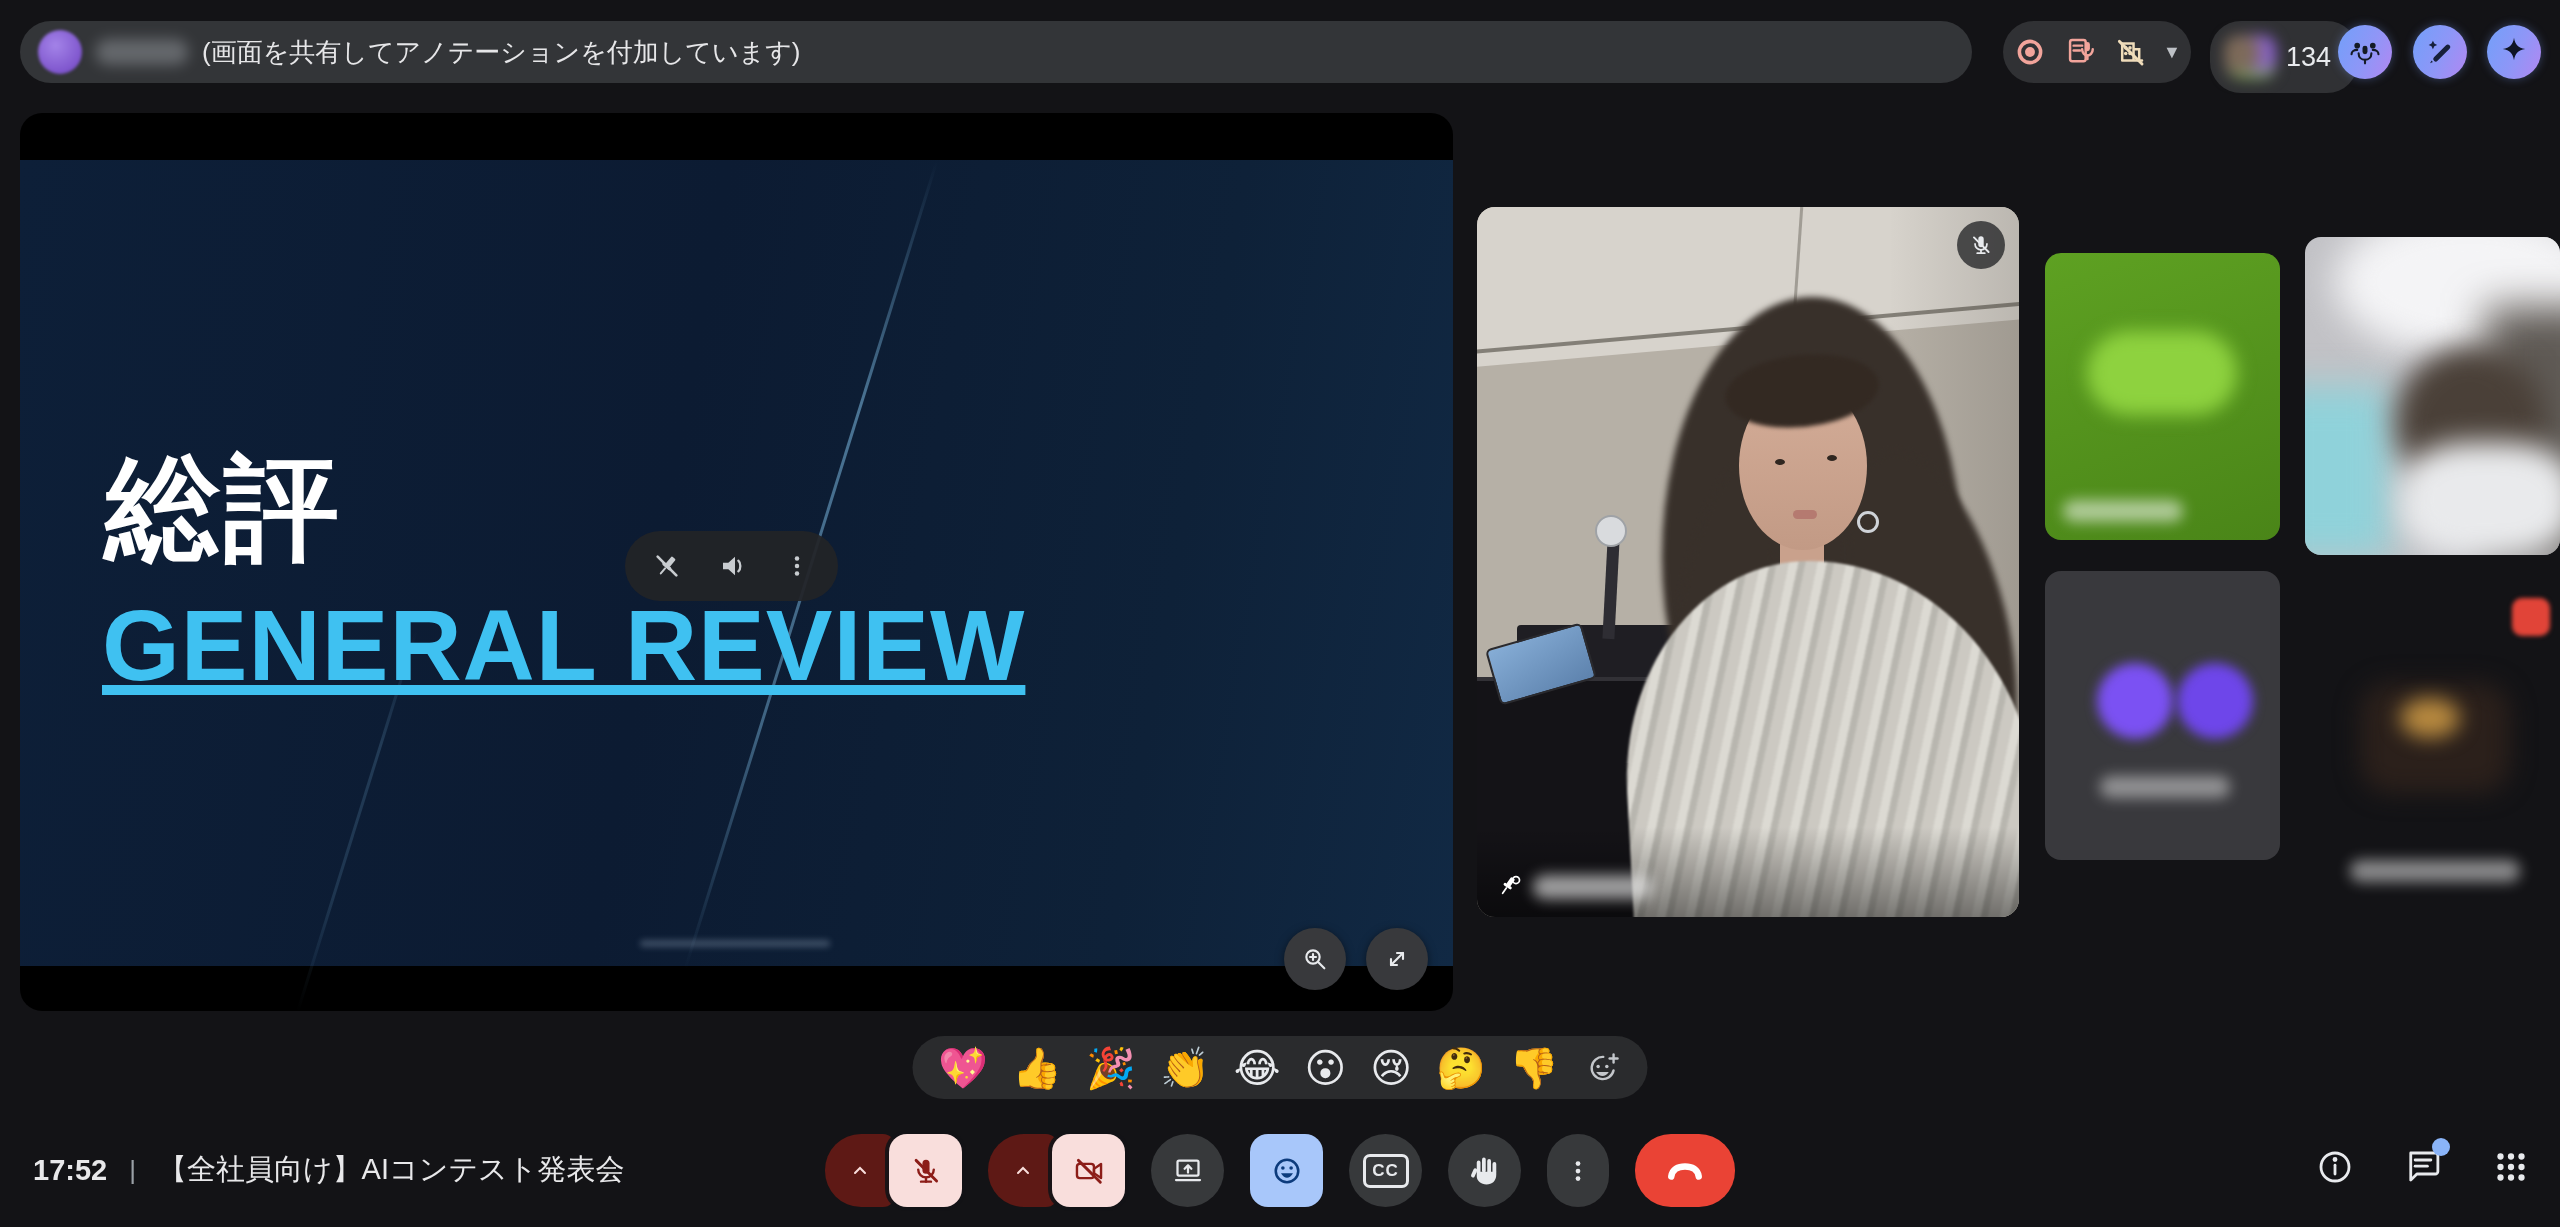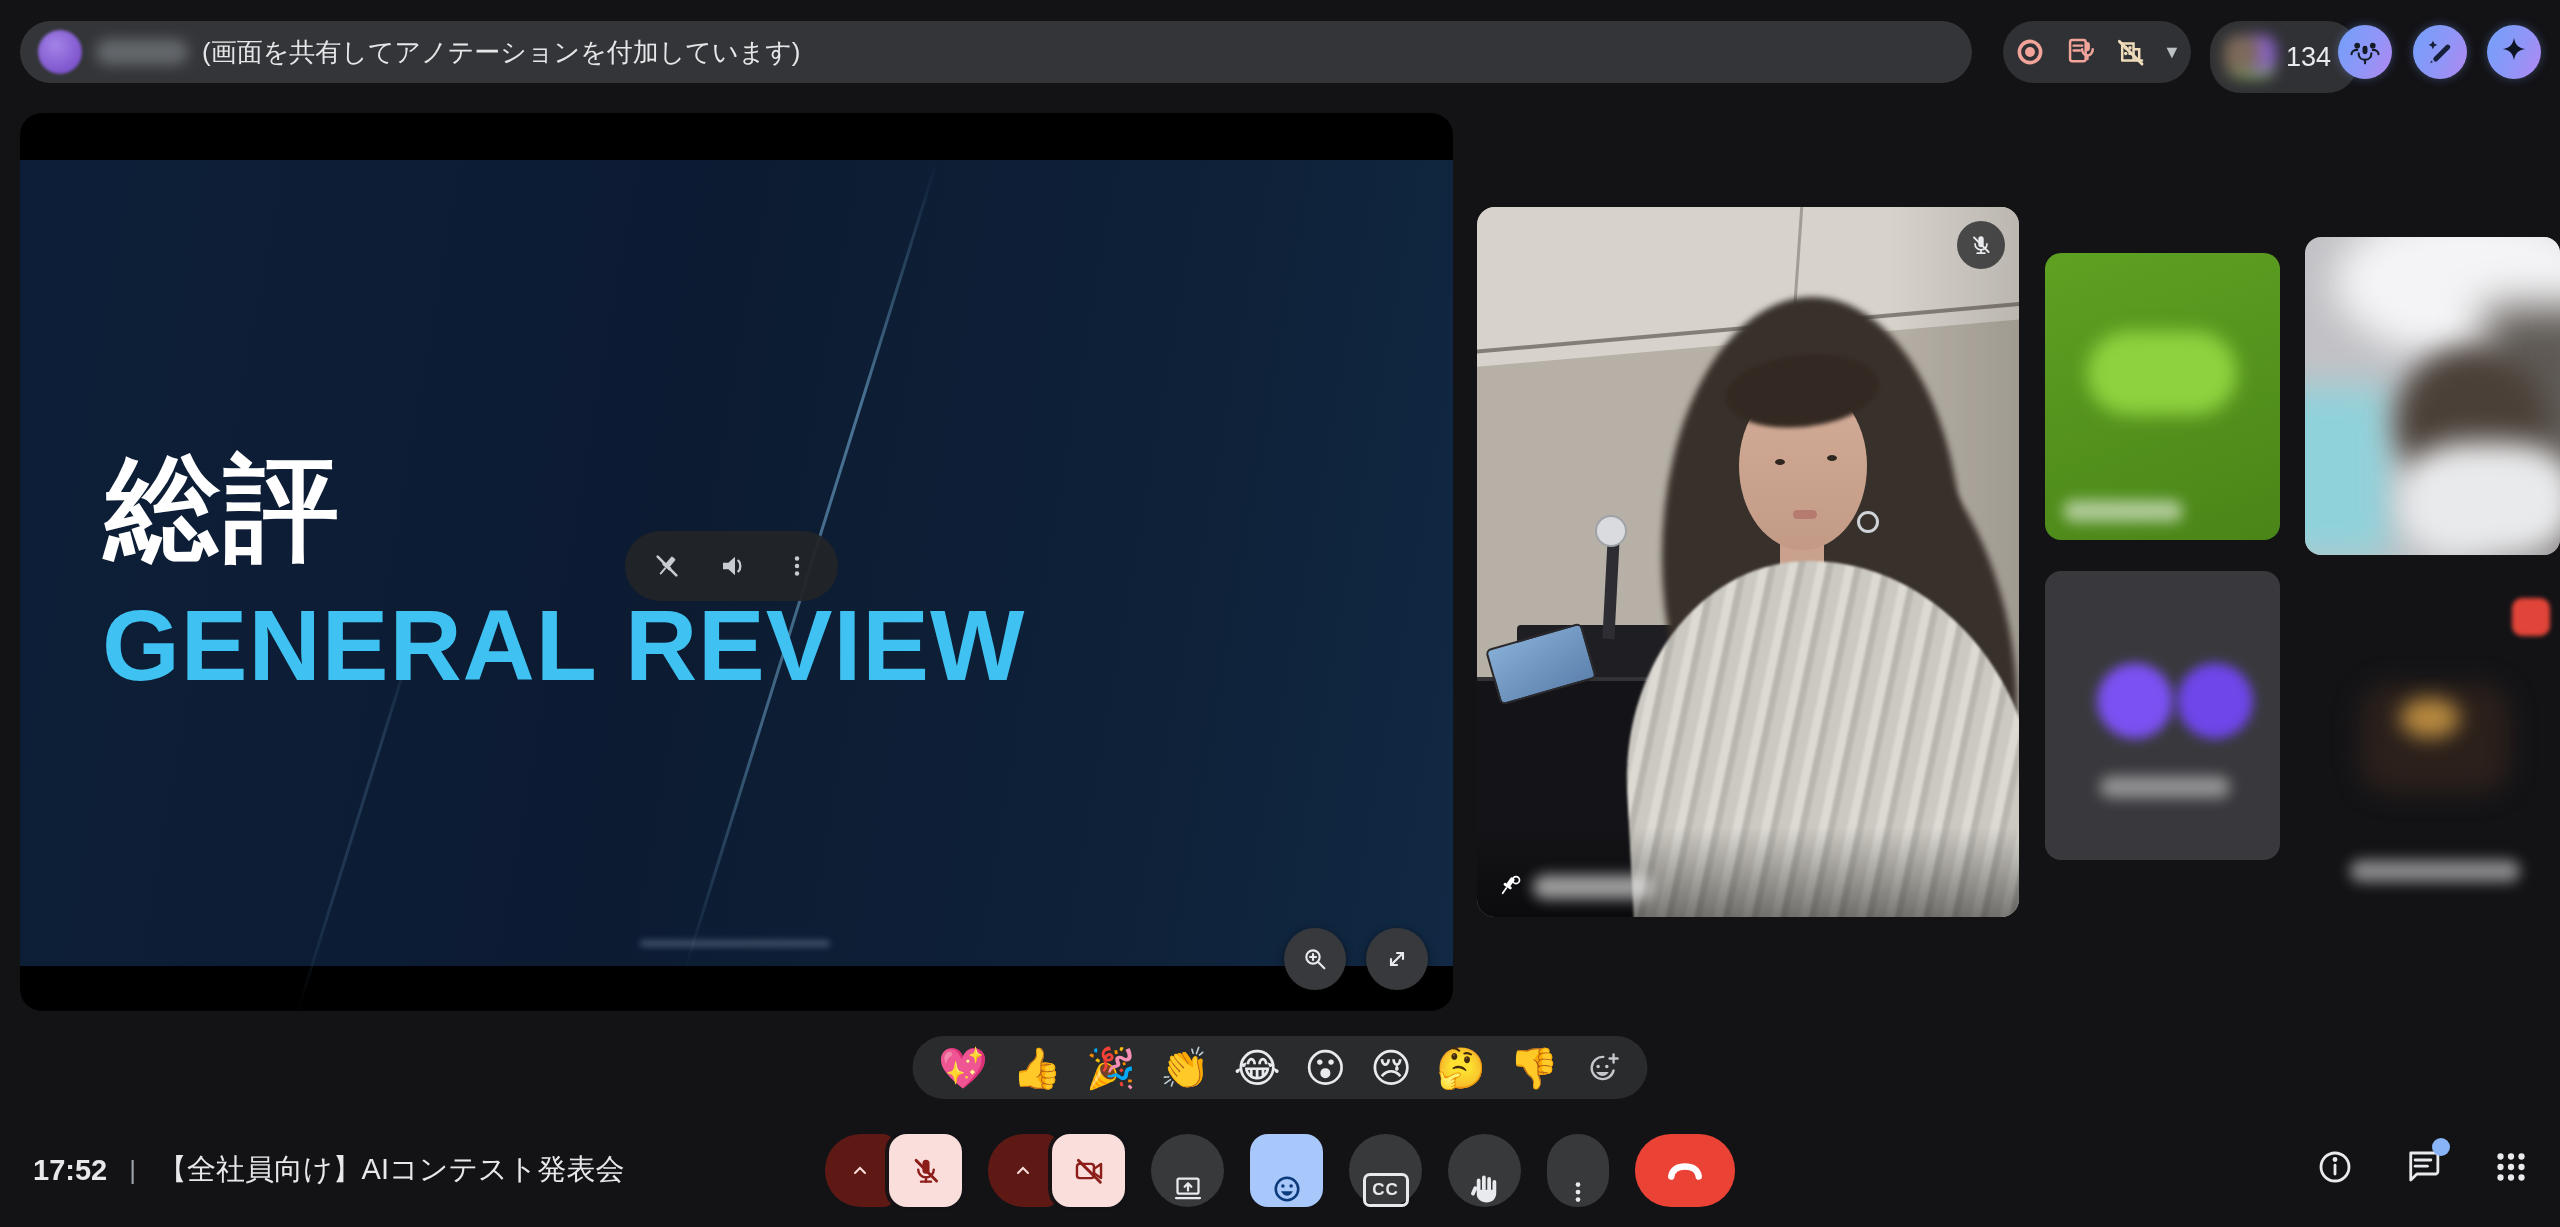--- a/index.html
+++ b/index.html
@@ -30,21 +30,21 @@
   .gem-btn{top:25px;width:54px;height:54px;border-radius:50%;
      background:linear-gradient(115deg,#7a9df9 15%,#8f96f7 55%,#b287f2 100%);
      display:flex;align-items:center;justify-content:center;box-shadow:0 0 10px rgba(122,157,249,.35);}
 
   
   #share-tile{left:20px;top:113px;width:1433px;height:898px;background:#000;border-radius:22px;overflow:hidden;}
   #slide{left:0;top:47px;width:1433px;height:806px;
      background:linear-gradient(100deg,#0d1f38 0%,#0c1b32 45%,#0e2138 78%,#112944 100%);}
   .slide-line{width:3px;background:linear-gradient(180deg,transparent,rgba(124,186,226,.55) 30%,rgba(124,186,226,.45) 70%,transparent);transform-origin:top center;}
   #slide-jp{left:85px;top:272px;font-size:115px;font-weight:900;color:#ffffff;letter-spacing:4px;}
-  #slide-en{left:82px;top:428px;font-size:100px;font-weight:900;color:#3fc1f1;letter-spacing:1px;white-space:nowrap;}
+  #slide-en{left:82px;top:428px;font-size:100px;font-weight:900;color:#3fc1f1;letter-spacing:1px;white-space:nowrap;text-decoration:underline;}
   #slide-footer{left:620px;top:780px;width:190px;height:7px;border-radius:4px;background:rgba(190,210,230,.28);filter:blur(3px);}
 
   #hover-pill{left:605px;top:418px;width:213px;height:70px;border-radius:35px;
      background:rgba(34,35,39,.93);display:flex;align-items:center;justify-content:space-between;padding:0 26px;box-sizing:border-box;}
   .zoom-btn{top:815px;width:62px;height:62px;border-radius:50%;background:#38393c;
      display:flex;align-items:center;justify-content:center;box-shadow:0 2px 8px rgba(0,0,0,.5);}
 
   
   #speaker-tile{left:1477px;top:207px;width:542px;height:710px;border-radius:18px;overflow:hidden;background:#b6b0a6;}
   #speaker-tile .ceiling{left:-20px;top:-30px;width:600px;height:165px;background:#d7d3cc;transform:rotate(-5deg);}
@@ -105,21 +105,21 @@
   #meet-info .time{font-size:29px;font-weight:700;color:#e8e8ea;}
   #meet-info .div{font-size:26px;color:#9aa0a6;}
   #meet-info .title{font-size:29px;color:#e8e8ea;}
 
   #controls{left:50%;top:1134px;transform:translateX(-50%);display:flex;align-items:center;gap:26px;height:73px;}
   .split{display:flex;align-items:center;}
   .split .half-l{width:70px;height:73px;background:#5e1915;border-radius:36px 12px 12px 36px;
      display:flex;align-items:center;justify-content:center;}
   .split .half-r{width:73px;height:73px;background:#f9dedc;border-radius:18px;margin-left:-6px;
      display:flex;align-items:center;justify-content:center;box-shadow:0 0 0 4px rgba(19,19,22,.9);}
-  .ctl{width:73px;height:73px;border-radius:50%;background:#37393b;display:flex;align-items:flex-end;justify-content:center;}
+  .ctl{width:73px;height:73px;border-radius:50%;background:#37393b;display:flex;align-items:center;justify-content:center;}
   .ctl.square{border-radius:18px;}
   .ctl.active{background:#a8c7fa;}
   .ctl.narrow{width:62px;border-radius:36px;}
   #end-call{width:100px;height:73px;border-radius:36px;background:#ea4335;display:flex;align-items:center;justify-content:center;}
   .cc-box{border:3px solid #e8eaed;border-radius:7px;width:40px;height:28px;display:flex;align-items:center;justify-content:center;
      font-size:17px;font-weight:700;letter-spacing:1px;color:#e8eaed;}
 
   #right-icons{right:28px;top:1146px;display:flex;align-items:center;gap:46px;}
   #chat-wrap{position:relative;}
   #chat-dot{position:absolute;right:-6px;top:-8px;width:18px;height:18px;border-radius:50%;background:#8ab4f8;}

